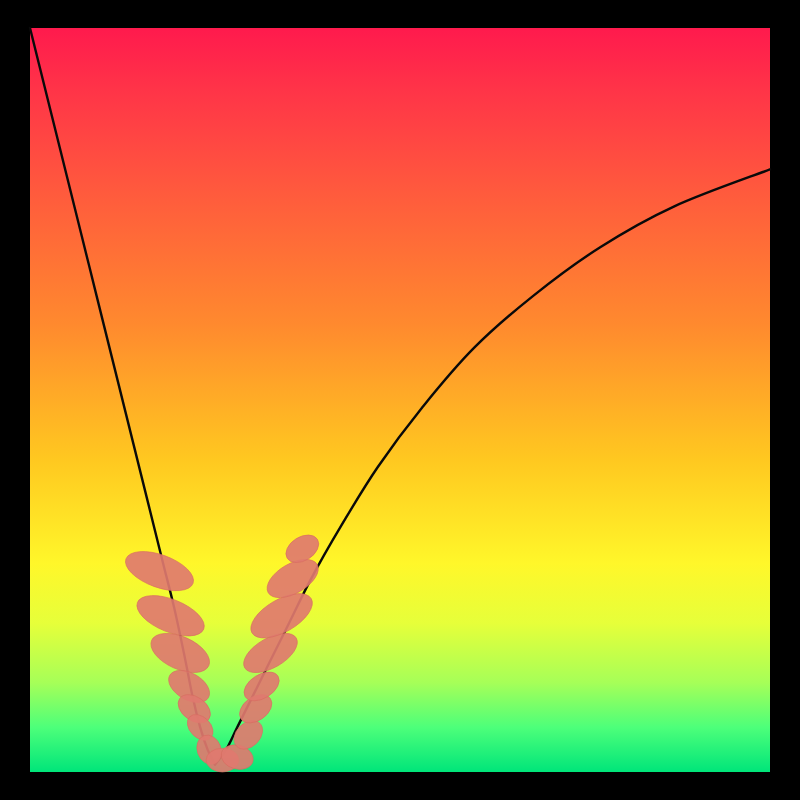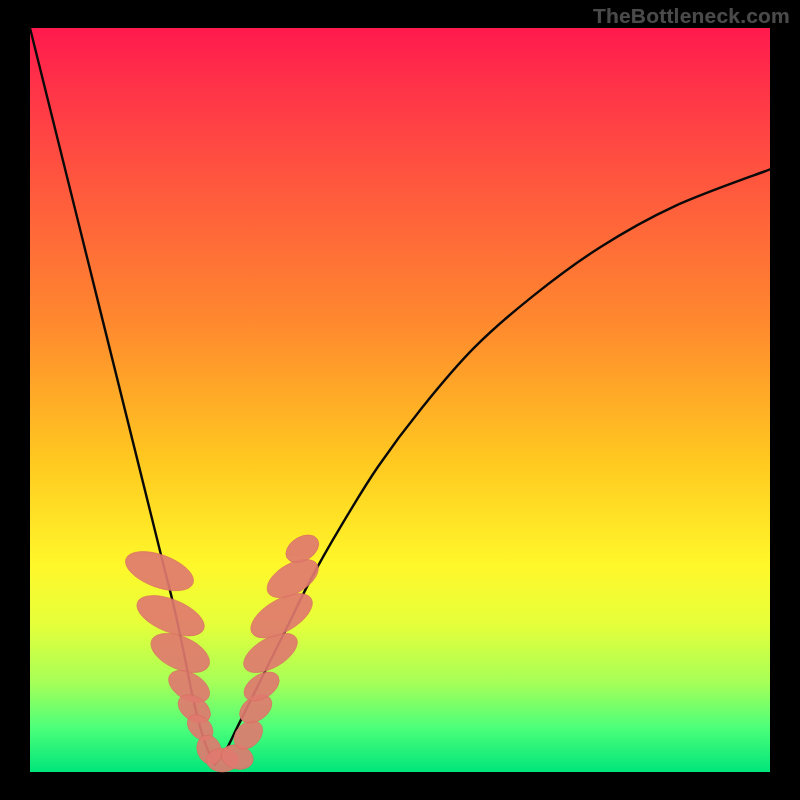--- a/index.html
+++ b/index.html
@@ -79,14 +79,13 @@
           <ellipse cx="218.29999999999998" cy="706.8" rx="11.840000000000002" ry="16.368000000000002" transform="rotate(45 218.29999999999998 706.8)" fill="#e07a6f" fill-opacity="0.92" stroke="#d86c60" stroke-width="0.6"></ellipse>
           <ellipse cx="225.7" cy="680.76" rx="11.840000000000002" ry="17.856" transform="rotate(55 225.7 680.76)" fill="#e07a6f" fill-opacity="0.92" stroke="#d86c60" stroke-width="0.6"></ellipse>
           <ellipse cx="231.62" cy="658.44" rx="11.840000000000002" ry="19.344" transform="rotate(58 231.62 658.44)" fill="#e07a6f" fill-opacity="0.92" stroke="#d86c60" stroke-width="0.6"></ellipse>
           <ellipse cx="240.5" cy="624.96" rx="14.8" ry="29.76" transform="rotate(60 240.5 624.96)" fill="#e07a6f" fill-opacity="0.92" stroke="#d86c60" stroke-width="0.6"></ellipse>
           <ellipse cx="251.60000000000002" cy="587.76" rx="16.28" ry="34.224" transform="rotate(60 251.60000000000002 587.76)" fill="#e07a6f" fill-opacity="0.92" stroke="#d86c60" stroke-width="0.6"></ellipse>
           <ellipse cx="262.7" cy="550.56" rx="14.8" ry="28.272" transform="rotate(60 262.7 550.56)" fill="#e07a6f" fill-opacity="0.92" stroke="#d86c60" stroke-width="0.6"></ellipse>
           <ellipse cx="272.32" cy="520.8" rx="11.840000000000002" ry="17.856" transform="rotate(58 272.32 520.8)" fill="#e07a6f" fill-opacity="0.92" stroke="#d86c60" stroke-width="0.6"></ellipse>
         </g>
     </svg>
   </div>
-  <div class="watermark">TheBottleneck.com</div>
 </div>
 
 </body></html>

